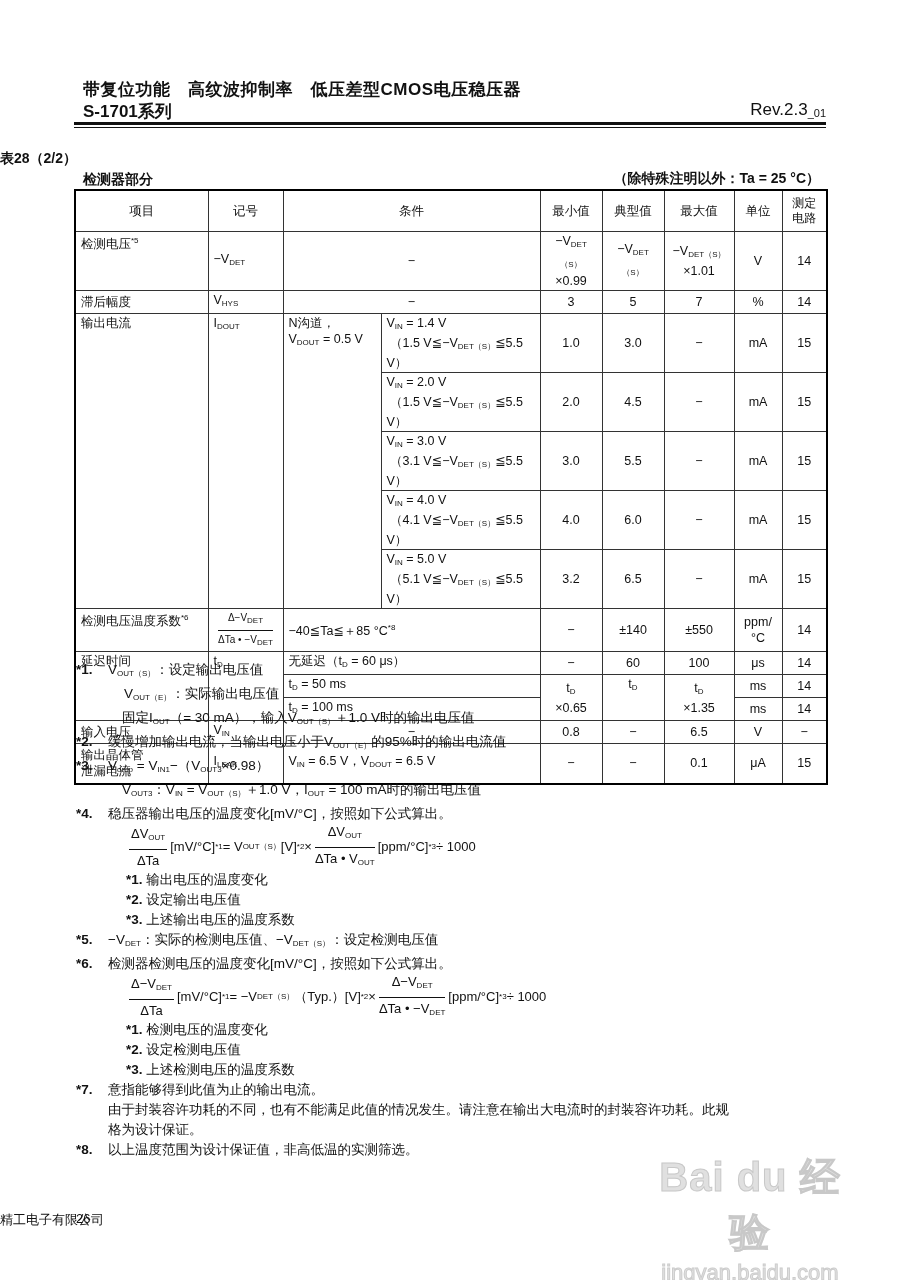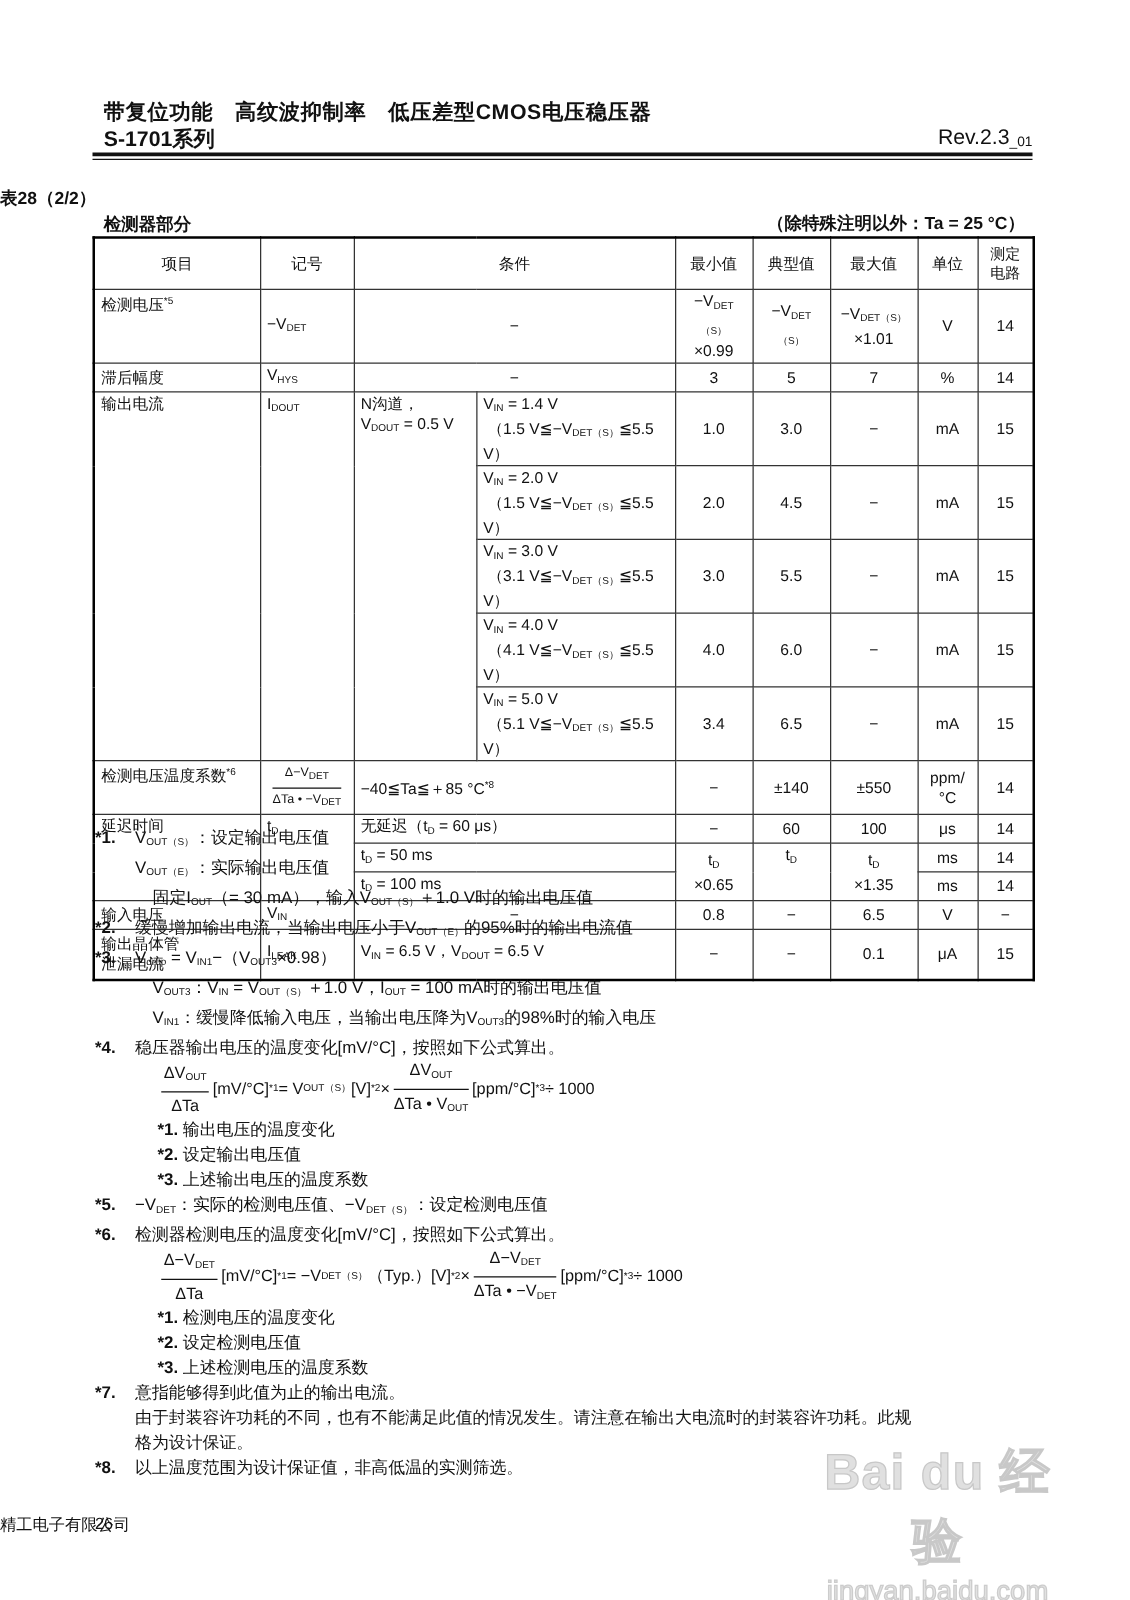--- a/index.html
+++ b/index.html
@@ -23,21 +23,21 @@
   .l{text-align:left;}
   .top{vertical-align:top !important;}
   sub{font-size:8px;vertical-align:-2px;}
   sup{font-size:8px;}
   .frac{display:inline-block;text-align:center;font-size:10px;line-height:14px;}
   .frac .num{border-bottom:1px solid #111;padding:0 2px 2px;}
   .frac .den{padding-top:2px;}
   .notes{left:76px;top:660px;width:760px;font-size:13.5px;line-height:20px;}
   .note{position:relative;padding-left:32px;}
   .note .mk{position:absolute;left:0;font-weight:bold;}
-  .ind1{padding-left:32px;}
+  .ind1{padding-left:48px;}
   .ind2{padding-left:46px;}
   .formula{display:flex;align-items:center;padding-left:50px;height:46px;font-size:13px;}
   .formula .frac{font-size:13px;line-height:18px;margin:0 3px;}
   .sublist{padding-left:50px;}
   .sublist b{font-weight:bold;}
   .footer-page{left:76px;top:1211px;font-size:13px;}
   .footer-co{left:0;width:904px;top:1211px;font-size:13px;}
   .wm{left:650px;top:1150px;width:200px;height:110px;color:#d8d8d8;text-align:center;}
   .wm .big{font-size:40px;font-weight:bold;letter-spacing:1px;color:#e0e0e0;
      -webkit-text-stroke:1px #c8c8c8;}
@@ -132,21 +132,21 @@
   <tr style="height:39px">
     <td class="l">V<sub>IN</sub> = <span>4.0 V</span><br>&nbsp;<span>（4.1 V≦−V</span><sub>DET（S）</sub><span>≦5.5 V）</span></td>
     <td class="c">4.0</td>
     <td class="c">6.0</td>
     <td class="c">−</td>
     <td class="c">mA</td>
     <td class="c">15</td>
   </tr>
   <tr style="height:39px">
     <td class="l">V<sub>IN</sub> = <span>5.0 V</span><br>&nbsp;<span>（5.1 V≦−V</span><sub>DET（S）</sub><span>≦5.5 V）</span></td>
-    <td class="c">3.4</td>
+    <td class="c">3.2</td>
     <td class="c">6.5</td>
     <td class="c">−</td>
     <td class="c">mA</td>
     <td class="c">15</td>
   </tr>
 
   <tr style="height:43px">
     <td class="l top"><span>检测电压温度系数</span><sup>*6</sup></td>
     <td class="c">
       <span class="frac">
@@ -218,21 +218,20 @@
   <div class="ind2"><span>固定I</span><sub>OUT</sub><span>（= 30 mA），输入V</span><sub>OUT（S）</sub><span>＋1.0 V时的输出电压值</span></div>
 
   <div class="note">
     <span class="mk">*2.</span><span>缓慢增加输出电流，当输出电压小于V</span><sub>OUT（E）</sub><span>的95%时的输出电流值</span>
   </div>
 
   <div class="note">
     <span class="mk">*3.</span>V<sub>drop</sub><span> = V</span><sub>IN1</sub><span>−（V</span><sub>OUT3</sub><span>×0.98）</span>
   </div>
   <div class="ind2">V<sub>OUT3</sub><span>：V</span><sub>IN</sub><span> = V</span><sub>OUT（S）</sub><span>＋1.0 V，I</span><sub>OUT</sub><span> = 100 mA时的输出电压值</span></div>
-  <div class="ind2">V<sub>IN1</sub><span>：缓慢降低输入电压，当输出电压降为V</span><sub>OUT3</sub><span>的98%时的输入电压</span></div>
 
   <div class="note">
     <span class="mk">*4.</span><span>稳压器输出电压的温度变化[mV/°C]，按照如下公式算出。</span>
   </div>
   <div class="formula">
     <span class="frac">
         <div class="num"><span>ΔV</span><sub>OUT</sub></div>
         <div class="den">ΔTa</div>
       </span>
     <span>[mV/°C]</span>

